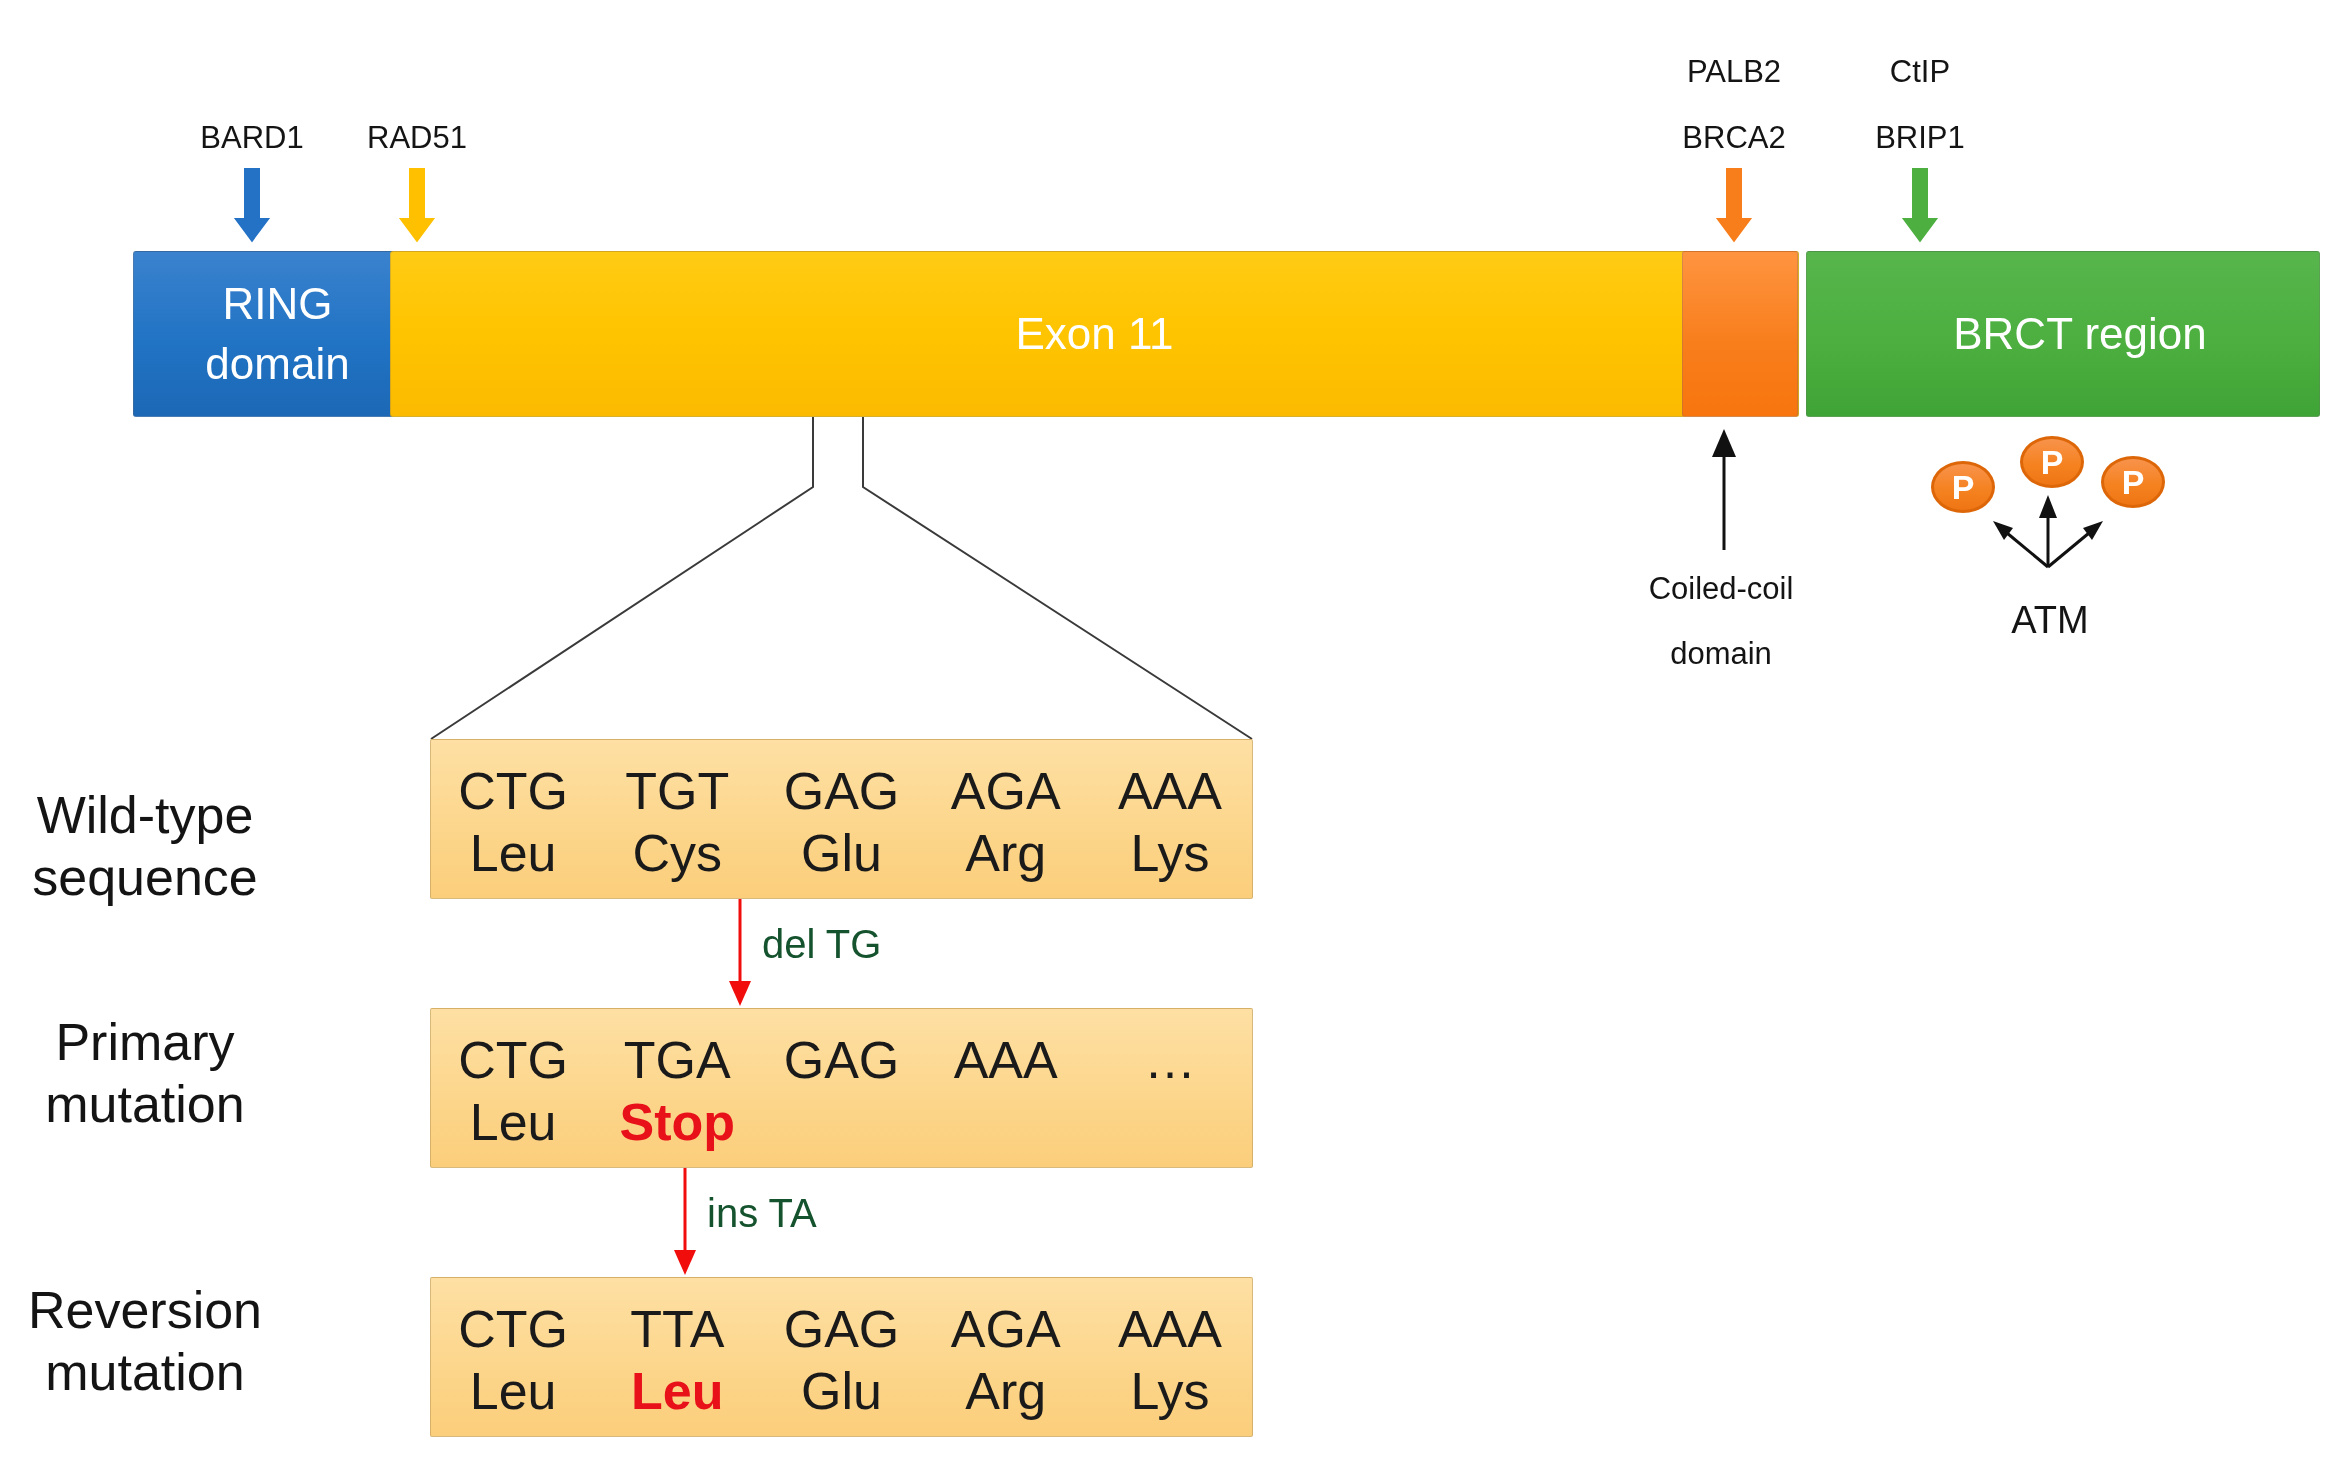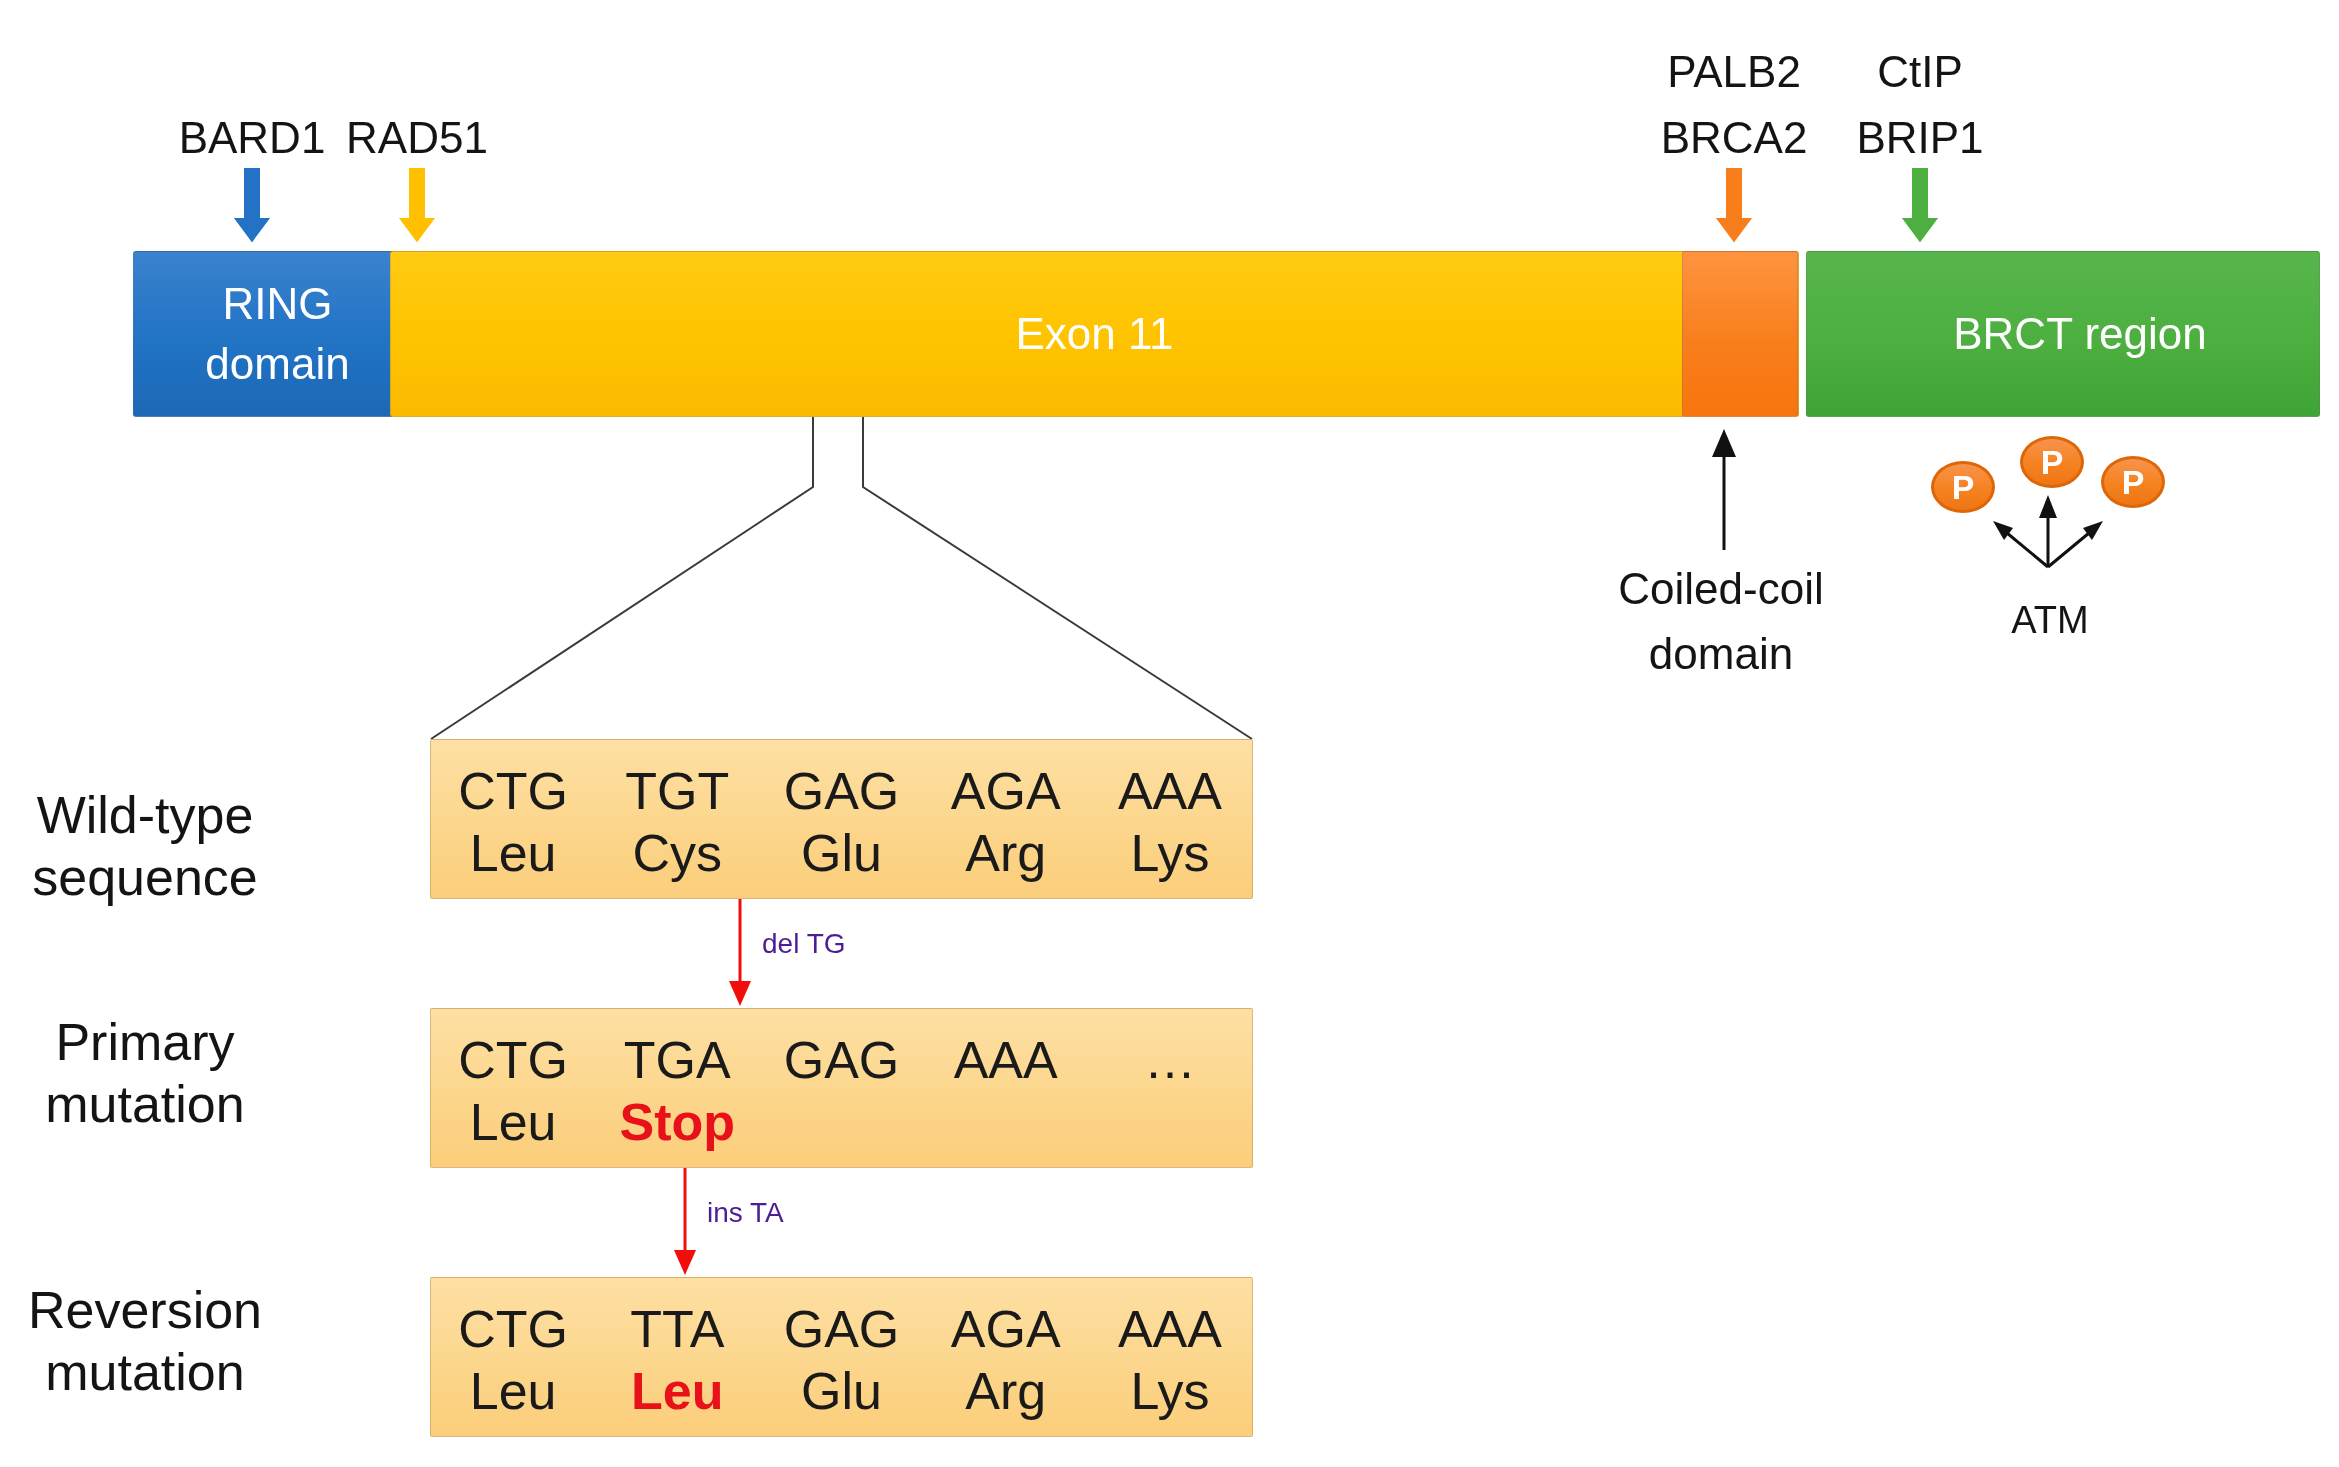--- a/index.html
+++ b/index.html
@@ -8,21 +8,21 @@
     width:2339px;height:1467px;
     background:#ffffff;
     font-family:"Liberation Sans","DejaVu Sans",sans-serif;
     color:#141414;
     overflow:hidden;
   }
   
   .lbl{
     position:absolute;
     transform:translateX(-50%);
-    font-size:44px;
+    font-size:31px;
     line-height:54px;
     color:#141414;
     white-space:nowrap;
     text-align:center;
   }
   .side-lbl{
     position:absolute;
     left:20px;width:250px;
     text-align:center;
     font-size:52px;line-height:62px;
@@ -60,22 +60,22 @@
     text-align:center;
     padding-top:20px;
     font-size:52px;
     line-height:62px;
     color:#1a1a1a;
   }
   .codon .dna,.codon .aa{display:block;}
   .aa-mut{color:#E8111A;font-weight:bold;}
   .red-lbl{
     position:absolute;
-    font-size:28px;line-height:48px;
-    color:#4c1d95;white-space:nowrap;
+    font-size:40px;line-height:48px;
+    color:#14532d;white-space:nowrap;
   }
   
   .pbadge{
     position:absolute;
     width:58px;height:46px;
     border-radius:50%;
     background:linear-gradient(180deg,#F8934C 0%,#F58220 55%,#EF7514 100%);
     border:3px solid #DD6708;
     color:#ffffff;
     font-size:34px;font-weight:bold;

